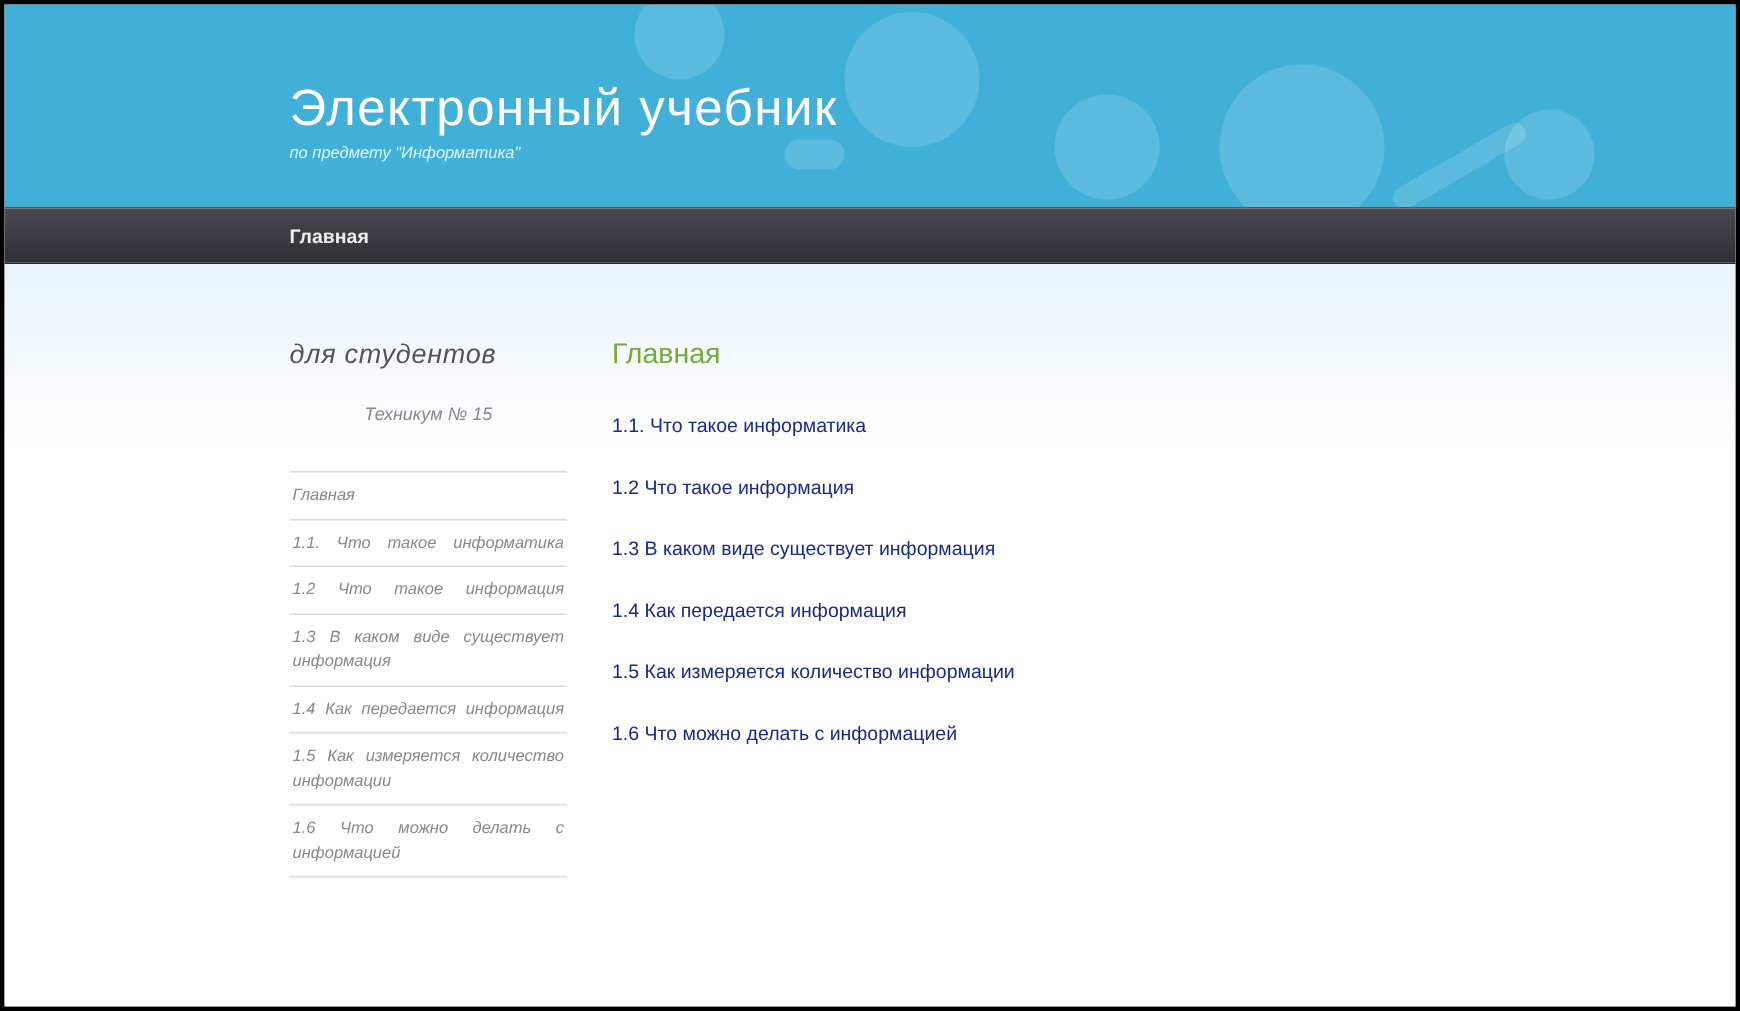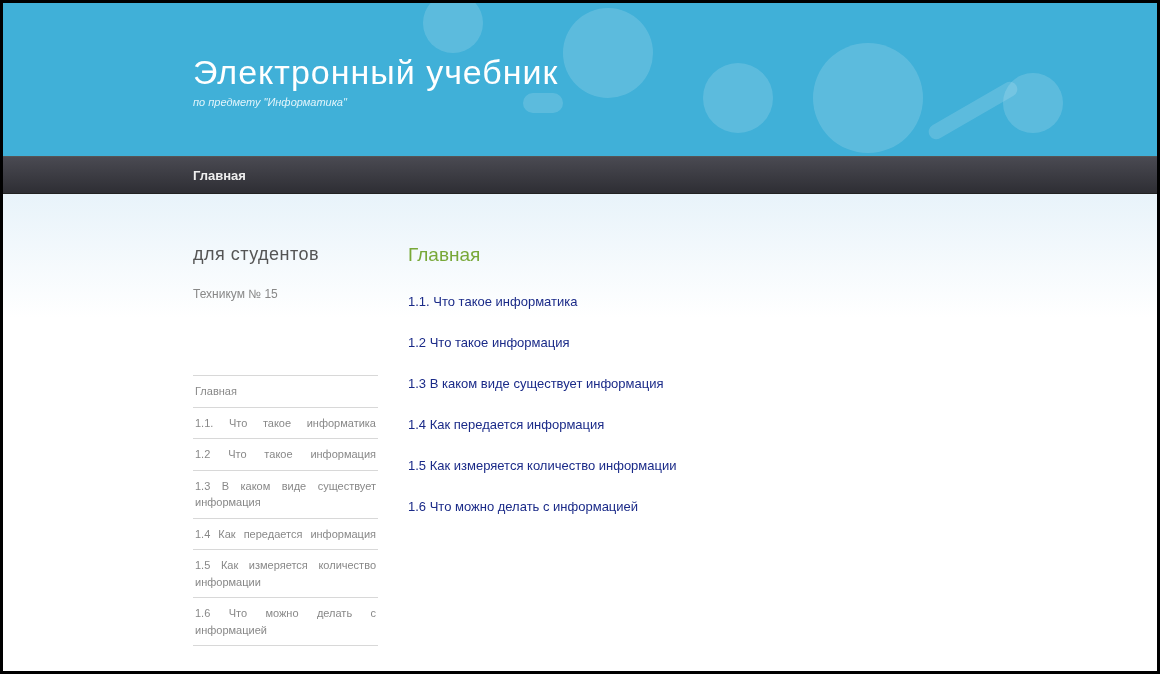--- a/index.html
+++ b/index.html
@@ -10,21 +10,21 @@
     body {
       font-family: Arial, Helvetica, sans-serif;
       background: #fff;
       width: 1160px;
       height: 674px;
       overflow: hidden;
       border: 3px solid #000;
     }
     .header {
       background: #40b0d8;
-      height: 153px;
+      height: 135px;
       position: relative;
       padding-left: 190px;
       padding-top: 50px;
       overflow: hidden;
     }
     .splat {
       position: absolute;
       border-radius: 50%;
       background: rgba(255,255,255,0.15);
     }
@@ -59,32 +59,34 @@
     .content-wrap {
       background: linear-gradient(#e8f3fa 0%, #ffffff 25%);
       min-height: 495px;
       padding-top: 50px;
       padding-left: 190px;
       display: flex;
     }
     .sidebar {
       width: 185px;
       margin-right: 30px;
+      font-style: italic;
     }
     .sidebar-section-title {
       color: #555;
       font-size: 18px;
       font-weight: normal;
       margin-bottom: 22px;
       letter-spacing: 0.5px;
     }
     .sidebar-static {
       color: #888;
       font-size: 12px;
-      margin-bottom: 74px;
+      margin-bottom: 31px;
+      text-align: center;
     }
     .sidebar-list {
       list-style: none;
     }
     .sidebar-list li {
       border-bottom: 1px solid #d8d8d8;
       padding: 7px 2px;
       color: #888;
       font-size: 11px;
       text-align: justify;

